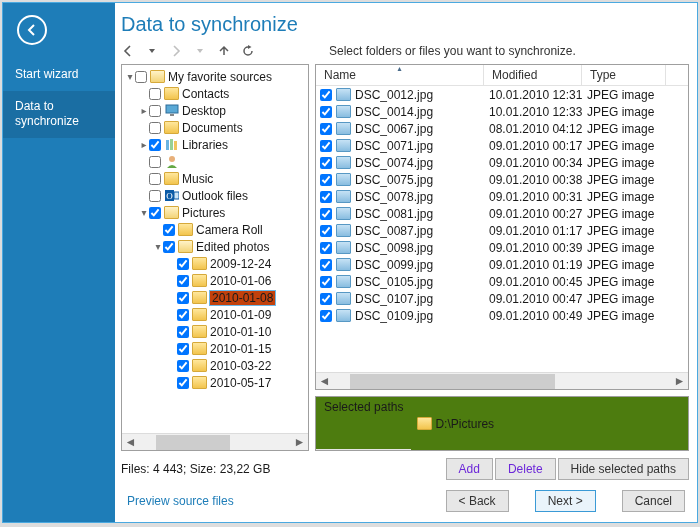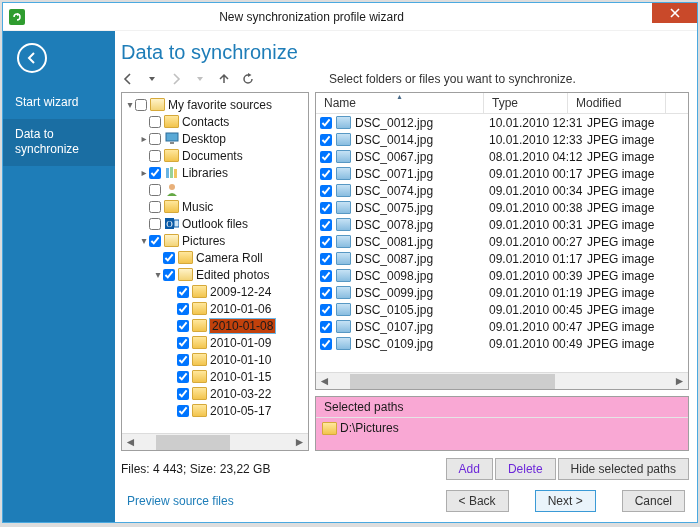--- a/index.html
+++ b/index.html
@@ -47,50 +47,36 @@
   .right-col { flex: 1; display: flex; flex-direction: column; min-width: 0; gap: 6px; }
   .file-pane { flex: 1; border: 1px solid #9f9f9f; background: #fff; display: flex; flex-direction: column; min-height: 0; }
   .fhead { display: flex; font-size: 12px; border-bottom: 1px solid #e2e2e2; background: #fff; }
   .fhead .col { padding: 3px 6px 3px 8px; border-right: 1px solid #e2e2e2; color: #333; position: relative; }
   .fhead .col .sort { position: absolute; left: 50%; top: -1px; transform: translateX(-50%); font-size: 8px; color: #4a6b8a; }
   .fbody { flex: 1; overflow: hidden; position: relative; }
   .frow { display: flex; align-items: center; height: 17px; padding-left: 4px; }
   .frow .cb { margin: 0 4px 0 0; width: 12px; height: 12px; }
   .file-ico { width: 15px; height: 13px; margin-right: 4px; display: inline-block; background: linear-gradient(#c6e2f5,#89bde0); border: 1px solid #5798c4; border-radius: 1px; }
   .cell { font-size: 12px; overflow: hidden; white-space: nowrap; }
-  .sel-pane { height: 55px; border: 1px solid #9f9f9f; background: #f9a8d4; display: flex; flex-direction: column; }
+  .sel-pane { height: 55px; border: 1px solid #9f9f9f; background: #4d7c0f; display: flex; flex-direction: row; }
   .sel-head { padding: 3px 8px; font-size: 12px; border-bottom: 1px solid #e5e5e5; }
   .sel-body { padding: 3px 6px; display: flex; align-items: center; }
   .status-row { display: flex; align-items: center; padding: 3px 8px 0 6px; gap: 2px; }
   .status-row .filler { flex: 1; }
   .btn { height: 22px; padding: 0 12px; font-size: 12px; border: 1px solid #adadad; background: #e7e7e7; color: #333; display: inline-flex; align-items: center; }
   .btn.disabled { color: #6d28d9; }
   .footer { padding: 10px 12px 10px 12px; display: flex; align-items: center; gap: 26px; }
   .footer .link { color: #1e7db8; font-size: 12px; }
   .footer .filler { flex: 1; }
   .btn.primary { border: 1px solid #3a9ad6; background: #eaf4fb; }
 </style>
 </head>
 <body>
 
 <div class="window">
-  <div class="titlebar">
-    <span class="app-icon">
-      <svg viewBox="0 0 10 10">
-          <path d="M2 5 A3 3 0 1 1 5 8" fill="none" stroke="#fff" stroke-width="1.5"></path>
-          <path d="M5 1 L5 4 L8 2.5 Z" fill="#fff"></path>
-        </svg>
-    </span>
-    <span class="title-text">New synchronization profile wizard</span>
-    <div class="win-close">
-      <svg viewBox="0 0 10 10">
-          <path d="M1 1 L9 9 M9 1 L1 9" stroke="#fff" stroke-width="1.6"></path>
-        </svg>
-    </div>
-  </div>
 
   <div class="body-area">
     <div class="sidebar">
       <div class="back-circle">
         <svg viewBox="0 0 14 14">
             <path d="M9 2 L4 7 L9 12" fill="none" stroke="#fff" stroke-width="2"></path>
           </svg>
       </div>
       <div id="nav-items">
           <div class="nav-item" style="white-space: pre-line;">Start wizard</div>
@@ -303,22 +289,22 @@
             <span class="arrow-btn">◄</span>
               <div class="thumb" style="width:40%"></div>
               <span class="arrow-btn" style="margin-left:auto">►</span>
           </div>
         </div>
 
         <div class="right-col">
           <div class="file-pane">
             <div class="fhead">
               <div class="col" id="col-name" style="width: 168px;"><span class="sort">▴</span><span>Name</span></div>
+              <div class="col" id="col-mod" style="width: 98px;"><span>Modified</span></div>
               <div class="col" id="col-type" style="width: 84px;"><span>Type</span></div>
-              <div class="col" id="col-mod" style="width: 98px;"><span>Modified</span></div>
             </div>
             <div class="fbody" id="fbody">
                 <div class="frow">
                   <input type="checkbox" class="cb" checked="" style="">
                   <span class="file-ico"></span>
                   <span class="cell" style="width:134px">DSC_0012.jpg</span>
                   <span class="cell" style="width:98px">10.01.2010 12:31</span>
                   <span class="cell" style="width:84px">JPEG image</span>
                 </div>
                 <div class="frow">

